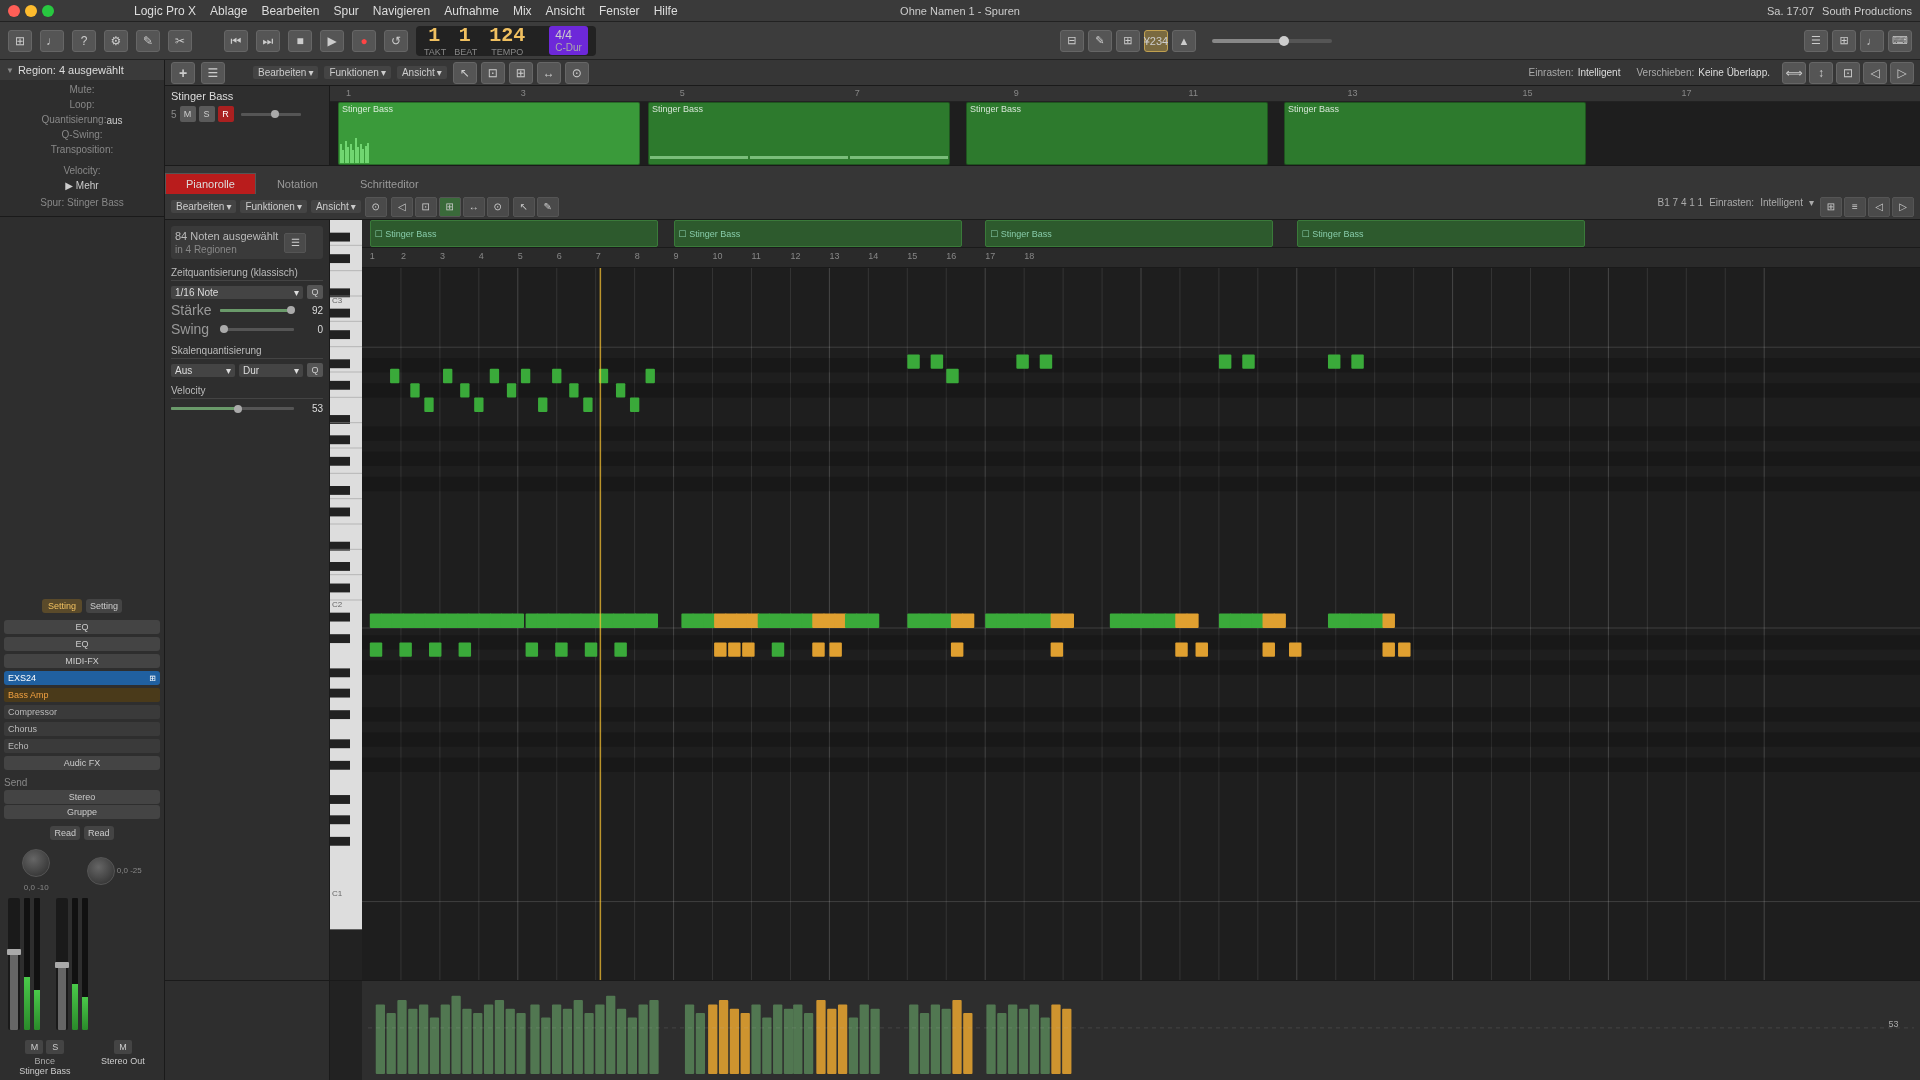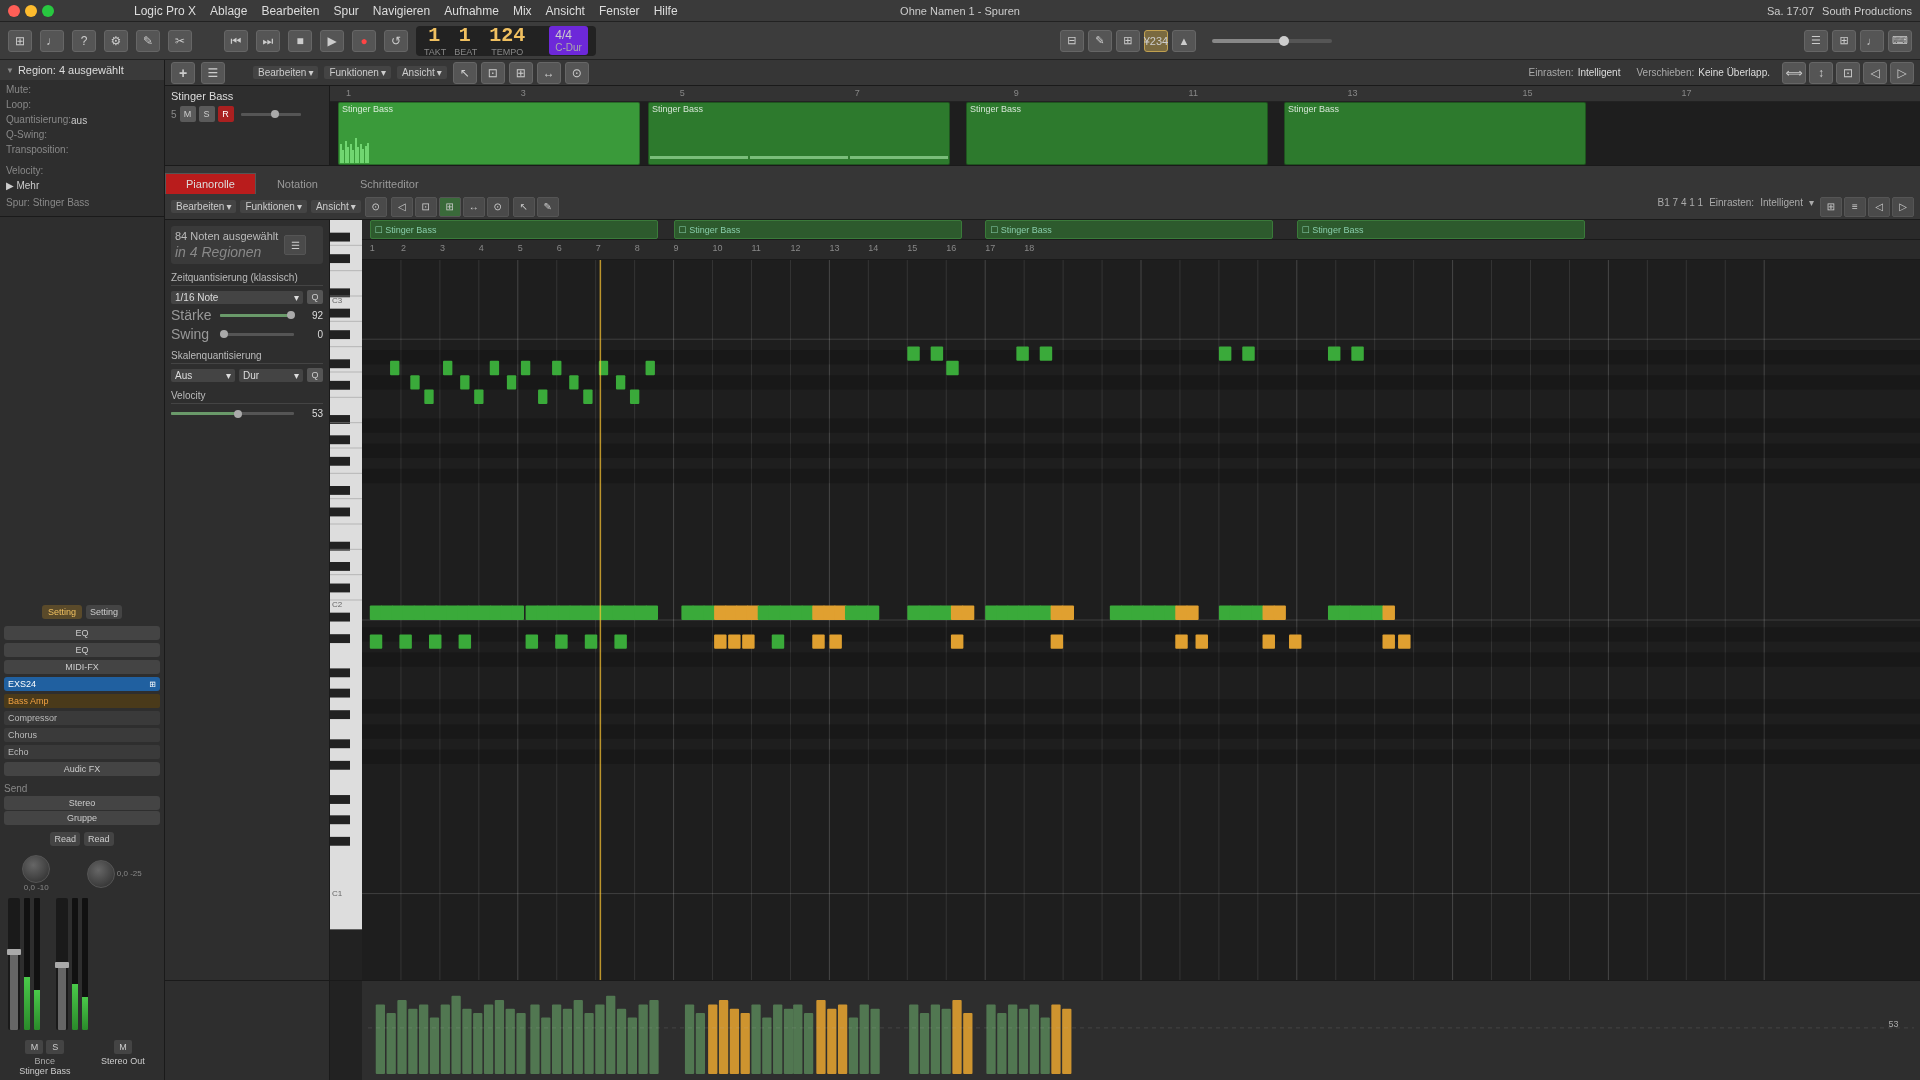--- a/index.html
+++ b/index.html
@@ -132,21 +132,21 @@
       overflow: hidden;
     }
     .inspector-section {
       padding: 4px 6px;
       border-bottom: 1px solid #1a1a1a;
     }
     .inspector-label {
       font-size: 10px; color: #888; margin-bottom: 2px;
     }
     .inspector-row {
-      display: flex; align-items: center; justify-content: flex-start;
+      display: flex; align-items: center; justify-content: center;
       margin-bottom: 2px;
     }
     .inspector-value {
       font-size: 10px; color: #ccc;
     }
     .region-header {
       background: #3a3a3a;
       padding: 4px 6px;
       font-size: 11px; color: #ddd;
       display: flex; align-items: center; gap: 4px;
@@ -456,21 +456,21 @@
       top: 3px;
     }
     .grid-body {
       position: relative;
       width: 100%;
       overflow: hidden;
     }
 
     
     .pr-region-bar {
-      height: 20px;
+      height: 28px;
       background: #2a2a2a;
       border-bottom: 1px solid #1a1a1a;
       position: relative;
       display: flex;
     }
     .pr-region-block {
       position: absolute;
       height: 100%;
       background: #2d5a2d;
       border: 1px solid #3a7a3a;
@@ -492,21 +492,21 @@
     #velocity-panel {
       flex: 1;
       padding: 6px;
       position: relative;
     }
 
     .notes-selected-label {
       font-size: 11px; color: #bbb; margin-bottom: 2px;
     }
     .notes-selected-sub {
-      font-size: 14px; color: #888; font-style: italic;
+      font-size: 10px; color: #888;
     }
 
   </style>
 </head>
 <body>
 
 <div id="title-bar">
   <div class="traffic-lights">
     <div class="traffic-light tl-red"></div>
     <div class="traffic-light tl-yellow"></div>
@@ -649,21 +649,21 @@
           <div class="channel-btn">Stereo</div>
           <div class="channel-btn">Gruppe</div>
         </div>
 
         <div style="display:flex;gap:4px;justify-content:center;margin-top:4px;">
           <div class="channel-btn">Read</div>
           <div class="channel-btn">Read</div>
         </div>
 
         <div style="display:flex;justify-content:space-around;margin-top:6px;">
-          <div style="display:flex;flex-direction:column;align-items:center;gap:0;">
+          <div style="display:flex;flex-direction:column;align-items:center;gap:6px;">
             <div class="knob"></div>
             <div style="font-size:8px;color:#888;">
               <span>0,0</span> <span>-10</span>
             </div>
           </div>
           <div style="display:flex;flex-direction:row;align-items:center;gap:2px;">
             <div class="knob"></div>
             <div style="font-size:8px;color:#888;">
               <span>0,0</span> <span>-25</span>
             </div>

